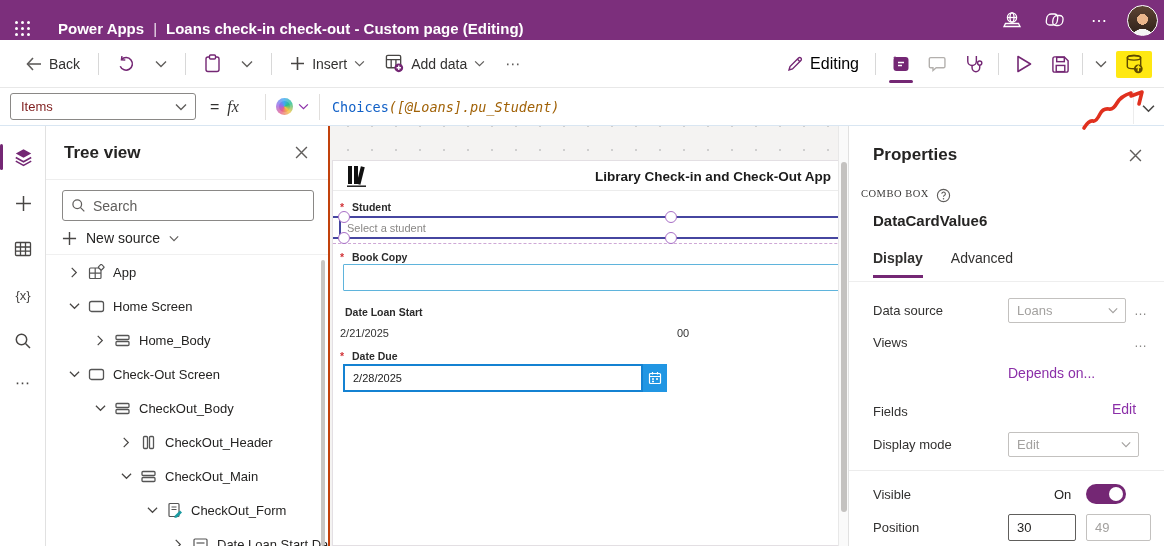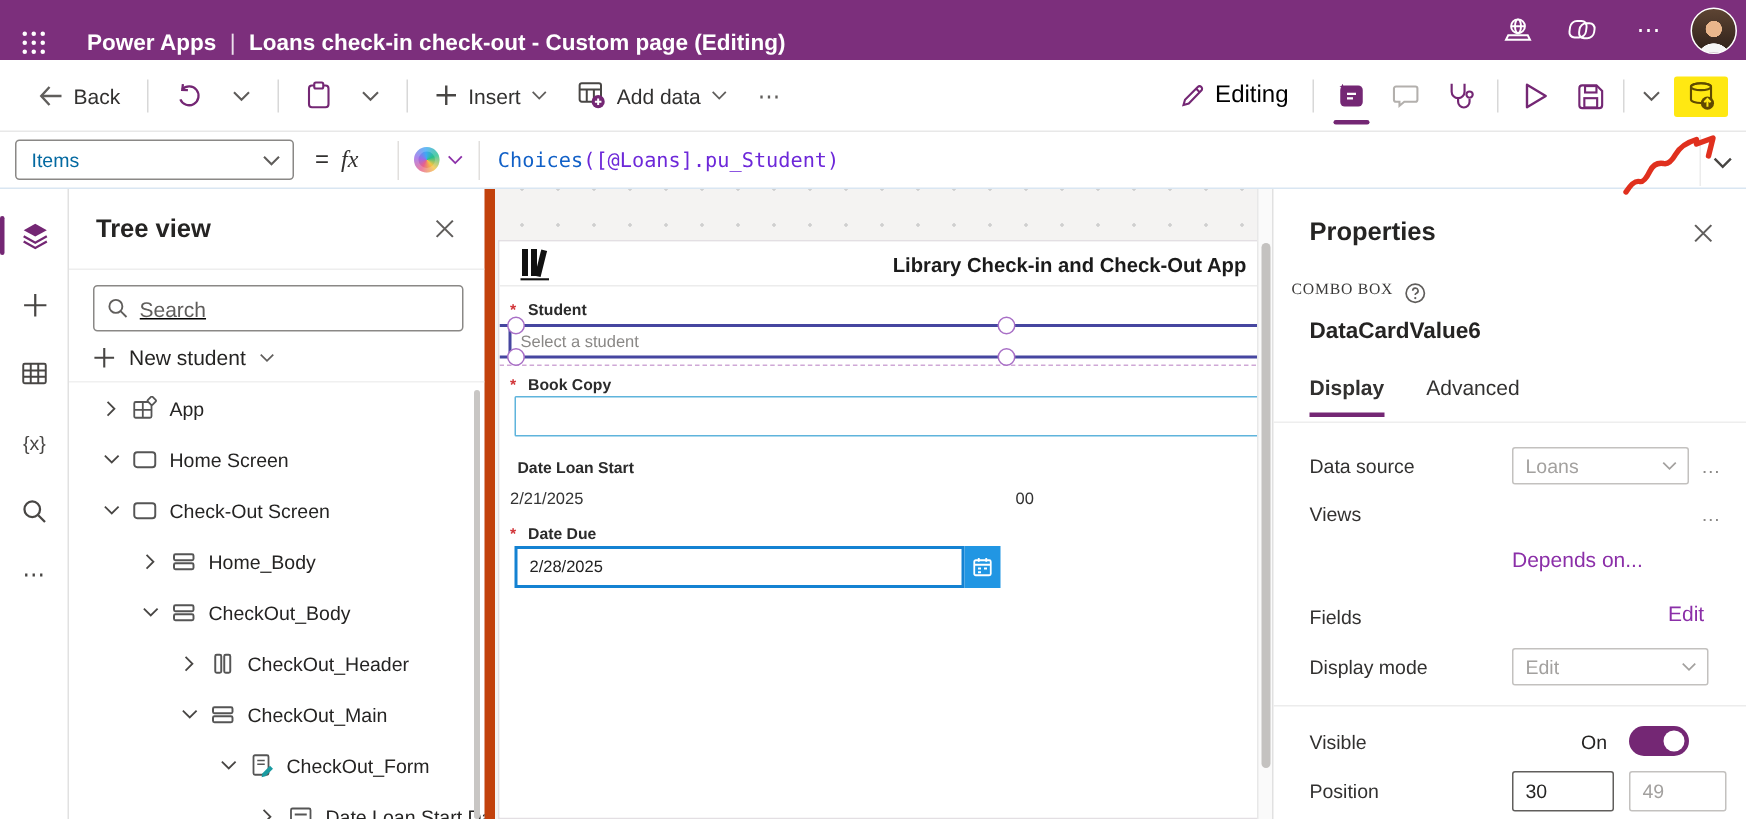--- a/index.html
+++ b/index.html
@@ -29,49 +29,49 @@
   .t-div { width:1px; height:22px; background:#d8d8d8; margin:0 6px; }
   .purple { color:#742774; }
   .gray { color:#605e5c; }
   .t-right { position:absolute; right:12px; top:0; height:48px; display:flex; align-items:center; gap:2px; }
   .t-icon { width:34px; height:34px; display:flex; align-items:center; justify-content:center; border-radius:3px; cursor:pointer; position:relative; }
   .copilot-active::after { content:""; position:absolute; left:5px; right:5px; bottom:-2px; height:3px; background:#742774; border-radius:2px; }
   .hl { background:#ffe812; border-radius:2px; padding:3px 7px; }
 
   
   .fbar { position:absolute; left:0; top:88px; width:1164px; height:38px; background:#fff; border-bottom:1px solid #d9e6f2; display:flex; align-items:center; }
-  .prop-select { margin-left:10px; width:186px; height:27px; border:1px solid #8a8886; border-radius:3px; display:flex; align-items:center; justify-content:space-between; padding:0 8px 0 10px; font-size:13px; color:#0369a1; cursor:pointer; background:#fff; }
+  .prop-select { margin-left:10px; width:186px; height:27px; border:1px solid #8a8886; border-radius:3px; display:flex; align-items:center; justify-content:space-between; padding:0 8px 0 10px; font-size:13px; color:#7f1d1d; cursor:pointer; background:#fff; }
   .eq { font-size:16px; color:#323130; margin:0 0 0 14px; }
   .fx { font-family:"Liberation Serif",serif; font-style:italic; font-size:16px; color:#323130; margin:0 26px 0 8px; }
   .f-div { width:1px; height:26px; background:#e1dfdd; }
   .copilot-chip { display:flex; align-items:center; gap:5px; padding:0 10px; cursor:pointer; }
   .copilot-dot { width:17px; height:17px; border-radius:50%; background:conic-gradient(from 210deg,#e8618c,#9a6ae8,#3fa9f5,#27c08d,#f5c542,#e8618c); box-shadow:inset 0 0 0 3px #fff3; }
   .formula { font-family:"DejaVu Sans Mono","Liberation Mono",monospace; font-size:13.5px; margin-left:12px; white-space:nowrap; }
   .f-fn { color:#1160c7; }
-  .f-args { color:#6d28d9; }
+  .f-args { color:#a16207;font-style:italic; }
   .f-expand { position:absolute; right:4px; top:8px; width:24px; height:24px; display:flex; align-items:center; justify-content:center; cursor:pointer; color:#605e5c; }
   .f-edge { position:absolute; right:30px; top:2px; width:1px; height:34px; background:#ececec; }
 
   
   .annot { position:absolute; left:1076px; top:84px; width:86px; height:48px; z-index:50; pointer-events:none; }
 
   
   .main { position:absolute; left:0; top:126px; width:1164px; height:420px; }
   .rail { position:absolute; left:0; top:0; width:46px; height:420px; background:#fff; border-right:1px solid #e1e1e1; }
   .rail-item { width:46px; height:46px; display:flex; align-items:center; justify-content:center; color:#484644; cursor:pointer; position:relative; }
   .rail-item.active::before { content:""; position:absolute; left:0; top:10px; width:3px; height:26px; background:#742774; border-radius:2px; }
   .varglyph { font-size:13px; color:#484644; font-weight:400; }
   .moreglyph { font-size:15px; color:#484644; letter-spacing:1px; }
 
   
-  .tree { position:absolute; left:46px; top:0; width:284px; height:420px; background:#fff; border-right:7px solid #c2410c; overflow:hidden; }
+  .tree { position:absolute; left:46px; top:0; width:284px; height:420px; background:#fff; border-right:2px solid #c2410c; overflow:hidden; }
   .tree-head { height:54px; display:flex; align-items:center; justify-content:space-between; padding:0 14px 0 18px; border-bottom:1px solid #eee; }
   .tree-title { font-size:17px; font-weight:700; color:#252423; }
   .x-btn { width:26px; height:26px; display:flex; align-items:center; justify-content:center; color:#605e5c; cursor:pointer; }
-  .search-box { margin:10px 14px 0 16px; height:31px; border:1px solid #8a8886; border-radius:3px; display:flex; align-items:center; padding:0 8px; gap:7px;text-decoration:underline; }
+  .search-box { margin:10px 14px 0 16px; height:31px; border:1px solid #8a8886; border-radius:3px; display:flex; align-items:center; padding:0 8px; gap:7px; }
   .search-box input { border:none; outline:none; font-size:14px; color:#323130; width:200px; font-family:"Liberation Sans",sans-serif; }
   .search-box input::placeholder { color:#605e5c; }
   .newscreen { display:flex; align-items:center; gap:9px; margin:9px 16px 8px 16px; font-size:14px; color:#252423; cursor:pointer; }
   .tree-rows { border-top:1px solid #f0f0f0; position:relative; }
   .trow { height:34px; display:flex; align-items:center; gap:8px; font-size:13px; color:#252423; cursor:pointer; }
   .trow .lbl { white-space:nowrap; }
   .texp { width:12px; height:12px; display:flex; align-items:center; justify-content:center; color:#484644; flex:none; cursor:pointer; }
   .ticon { width:17px; height:17px; flex:none; }
   .tree-scroll { position:absolute; right:3px; top:134px; width:4px; height:286px; background:#c8c6c4; border-radius:2px; }
 
@@ -368,21 +368,21 @@
       <svg width="15" height="15" viewBox="0 0 18 18" fill="none" stroke="#605e5c" stroke-width="1.5">
           <circle cx="7.5" cy="7.5" r="5.2"></circle>
           <path d="M11.5 11.5 L16 16"></path>
         </svg>
       <input type="text" placeholder="Search" style="">
     </div>
     <div class="newscreen">
       <svg width="15" height="15" viewBox="0 0 16 16" stroke="#484644" stroke-width="1.5">
           <path d="M8 1 V15 M1 8 H15"></path>
         </svg>
-      <span>New student</span>
+      <span>New source</span>
       <svg width="10" height="7" viewBox="0 0 12 8" fill="none" stroke="#605e5c" stroke-width="1.4">
           <path d="M1 1.5 L6 6.5 L11 1.5"></path>
         </svg>
     </div>
 
     <div class="tree-rows">
 
       <div class="trow" style="padding-left:22px;">
         <span class="texp">
             <svg width="8" height="11" viewBox="0 0 8 12" fill="none" stroke="#484644" stroke-width="1.3">
@@ -402,43 +402,43 @@
             <svg width="11" height="8" viewBox="0 0 12 8" fill="none" stroke="#484644" stroke-width="1.3">
               <path d="M1 1.5 L6 6.5 L11 1.5"></path>
             </svg>
           </span>
         <svg class="ticon" viewBox="0 0 17 17" fill="none" stroke="#555" stroke-width="1.3">
             <rect x="1.5" y="3.5" width="14" height="10" rx="2"></rect>
           </svg>
         <span class="lbl">Home Screen</span>
       </div>
 
-      <div class="trow" style="padding-left:22px;">
-        <span class="texp">
-            <svg width="11" height="8" viewBox="0 0 12 8" fill="none" stroke="#484644" stroke-width="1.3">
-              <path d="M1 1.5 L6 6.5 L11 1.5"></path>
-            </svg>
-          </span>
-        <svg class="ticon" viewBox="0 0 17 17" fill="none" stroke="#555" stroke-width="1.3">
-            <rect x="1.5" y="3.5" width="14" height="10" rx="2"></rect>
-          </svg>
-        <span class="lbl">Check-Out Screen</span>
-      </div>
-
       <div class="trow" style="padding-left:48px;">
         <span class="texp">
             <svg width="8" height="11" viewBox="0 0 8 12" fill="none" stroke="#484644" stroke-width="1.3">
               <path d="M1.5 1 L6.5 6 L1.5 11"></path>
             </svg>
           </span>
         <svg class="ticon" viewBox="0 0 17 17" fill="none" stroke="#555" stroke-width="1.3">
             <rect x="2" y="3.5" width="13" height="4" rx="1"></rect>
             <rect x="2" y="9.5" width="13" height="4" rx="1"></rect>
           </svg>
         <span class="lbl">Home_Body</span>
+      </div>
+
+      <div class="trow" style="padding-left:22px;">
+        <span class="texp">
+            <svg width="11" height="8" viewBox="0 0 12 8" fill="none" stroke="#484644" stroke-width="1.3">
+              <path d="M1 1.5 L6 6.5 L11 1.5"></path>
+            </svg>
+          </span>
+        <svg class="ticon" viewBox="0 0 17 17" fill="none" stroke="#555" stroke-width="1.3">
+            <rect x="1.5" y="3.5" width="14" height="10" rx="2"></rect>
+          </svg>
+        <span class="lbl">Check-Out Screen</span>
       </div>
 
       <div class="trow" style="padding-left:48px;">
         <span class="texp">
             <svg width="11" height="8" viewBox="0 0 12 8" fill="none" stroke="#484644" stroke-width="1.3">
               <path d="M1 1.5 L6 6.5 L11 1.5"></path>
             </svg>
           </span>
         <svg class="ticon" viewBox="0 0 17 17" fill="none" stroke="#555" stroke-width="1.3">
             <rect x="2" y="3.5" width="13" height="4" rx="1"></rect>

